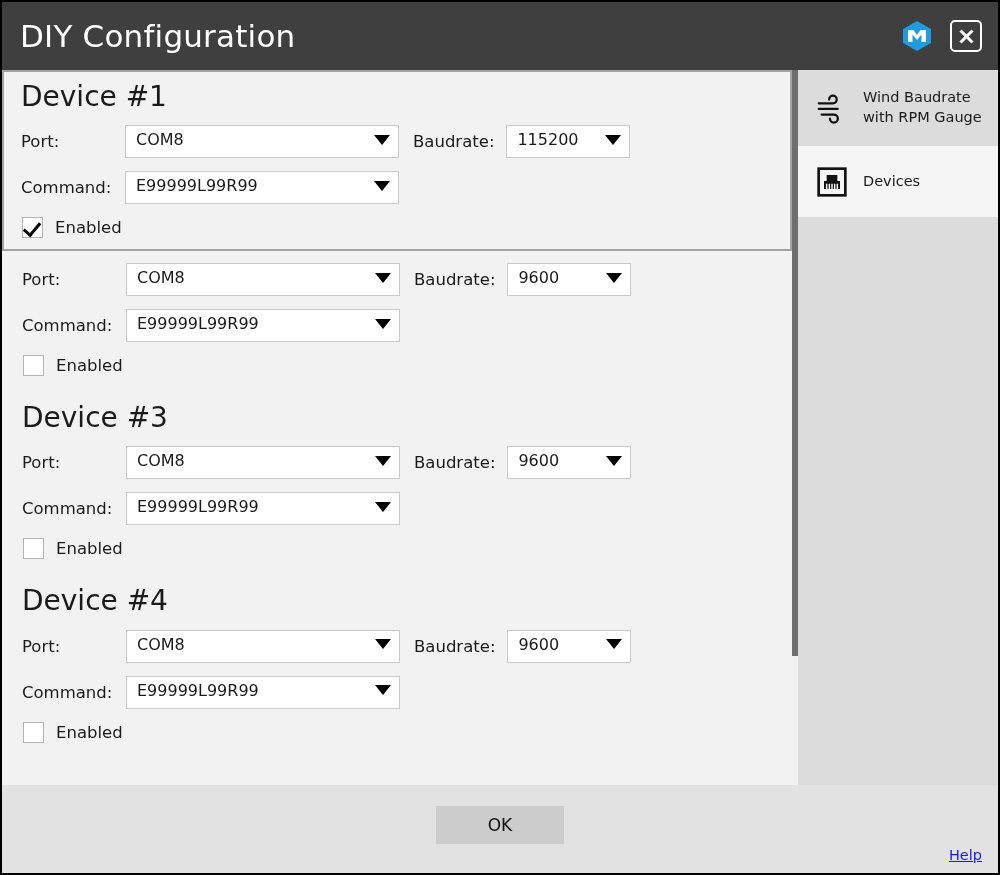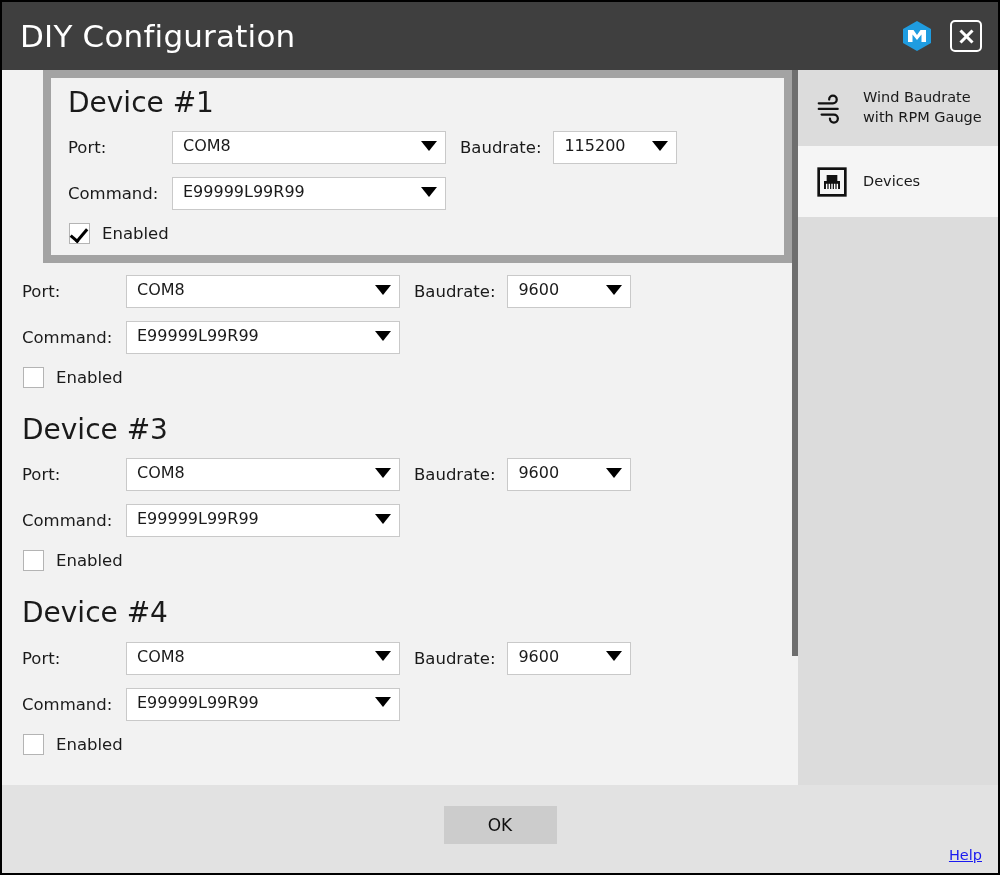--- a/index.html
+++ b/index.html
@@ -89,23 +89,22 @@
     left: 0; top: 0;
     width: 790px;
     padding: 0;
   }
   .device-block {
     position: relative;
     padding: 0 0 0 0;
     margin: 0;
   }
   .device-block.highlight {
-    border: 8px solid #a3a3a3;
-    box-sizing: border-box;
-    margin-left: 41px;
+    border: 2px solid #a3a3a3;
+    box-sizing: border-box;
   }
   .device-inner { padding: 12px 18px 14px 20px; }
   .device-block.highlight .device-inner { padding: 9px 15px 11px 17px; }
 
   .device-title {
     font-size: 28px;
     font-weight: 400;
     color: #1a1a1a;
     margin: 0 0 12px 0;
     line-height: 1.15;
@@ -243,21 +242,21 @@
     height: 88px;
     background: #e2e2e2;
     position: relative;
     display: flex;
     align-items: flex-start;
     justify-content: center;
     box-sizing: border-box;
   }
   .ok-button {
     margin-top: 21px;
-    width: 113px;
+    width: 128px;
     height: 38px;
     background: #cccccc;
     border: none;
     font-size: 17px;
     color: #111111;
     font-family: "DejaVu Sans", "Liberation Sans", sans-serif;
     cursor: pointer;
     display: flex;
     align-items: center;
     justify-content: center;

